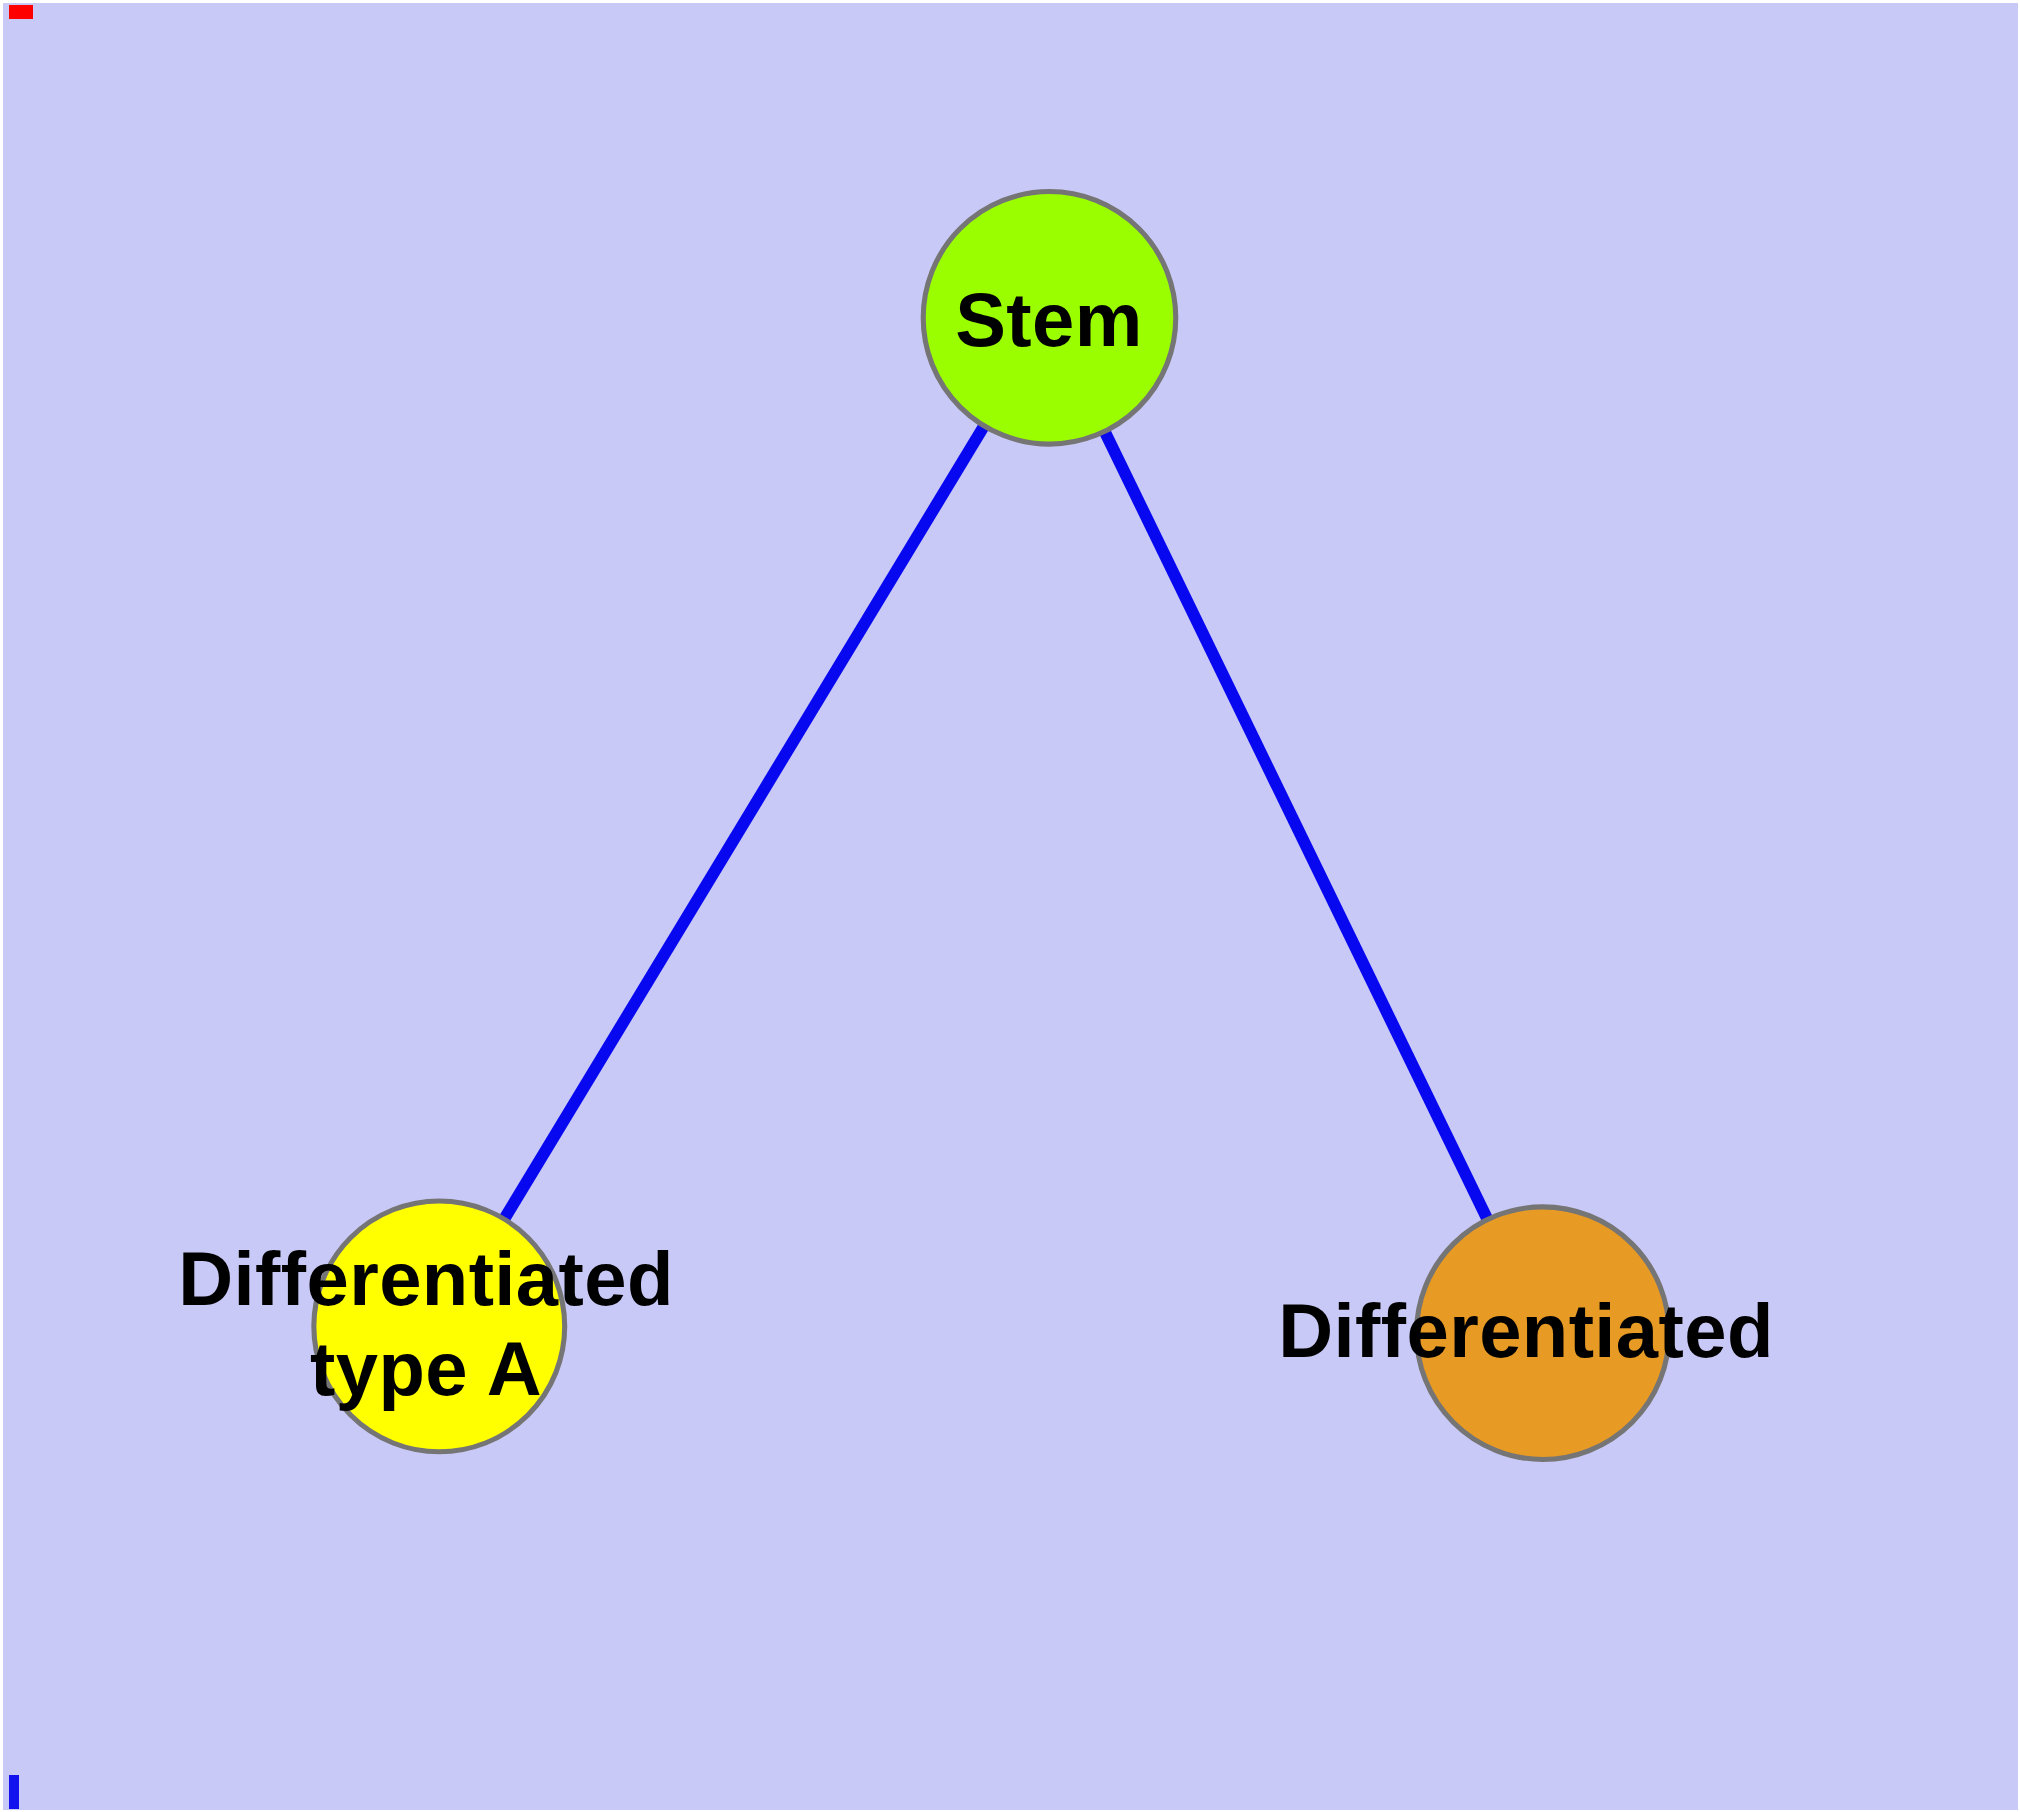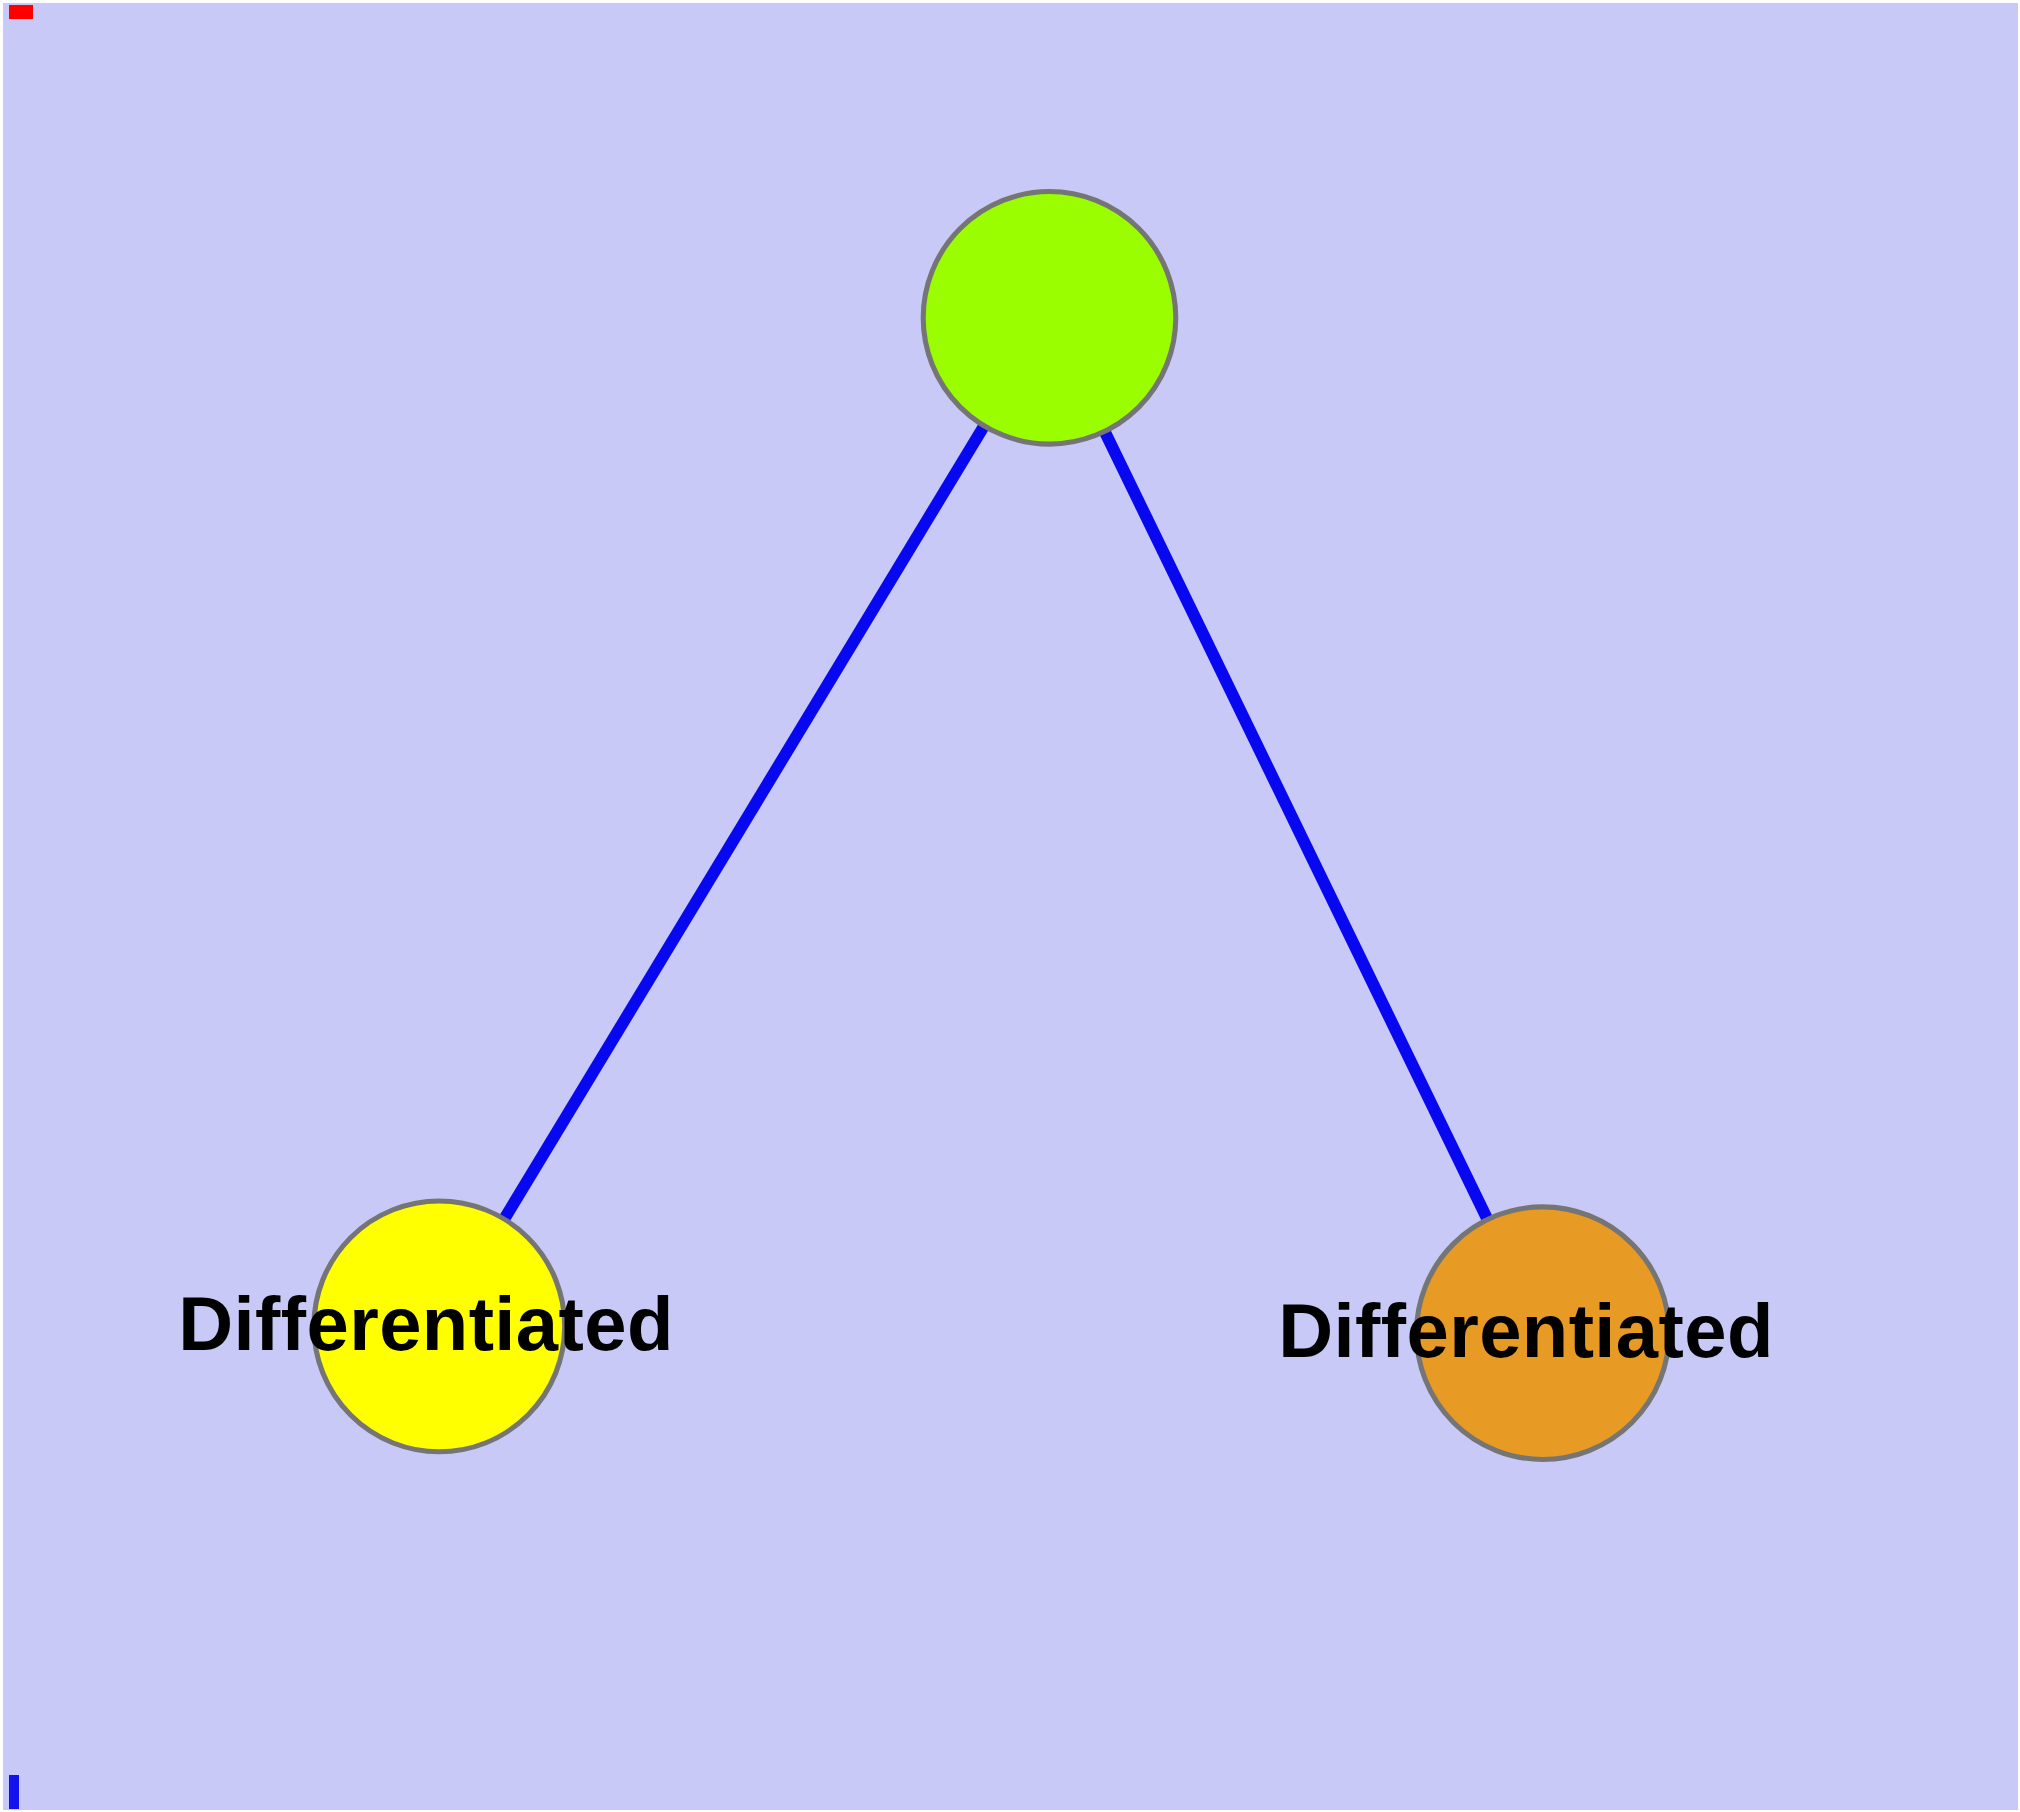--- a/index.html
+++ b/index.html
@@ -51,23 +51,25 @@
   <svg class="graph-layer" viewBox="0 0 2384 2138">
 
     <line x1="1238" y1="375" x2="518" y2="1565" stroke-width="14" stroke="#0808F0"></line>
     <line x1="1238" y1="375" x2="1820" y2="1573" stroke-width="14" stroke="#0808F0"></line>
 
     <circle cx="1238" cy="375" r="149" stroke-width="6" fill="#9AFE00" stroke="#757575"></circle>
     <circle cx="518" cy="1565" r="148" stroke-width="6" fill="#FFFF00" stroke="#757575"></circle>
     <circle cx="1820" cy="1573" r="149" stroke-width="6" fill="#E79A24" stroke="#757575"></circle>
   </svg>
 
+  <div class="node-label" style="left:1049px; top:320px;">Stem</div>
 
   <div class="node-label" style="left:426px; top:1324px;">
     <div>Differentiated</div>
+    <div>type A</div>
   </div>
 
   <div class="node-label" style="left:1526px; top:1331px;">
     <div>Differentiated</div>
   </div>
 
   <div class="corner-mark red" style="background: rgb(255, 0, 0);"></div>
   <div class="corner-mark blue" style="background: rgb(18, 18, 238);"></div>
 
 </div>

